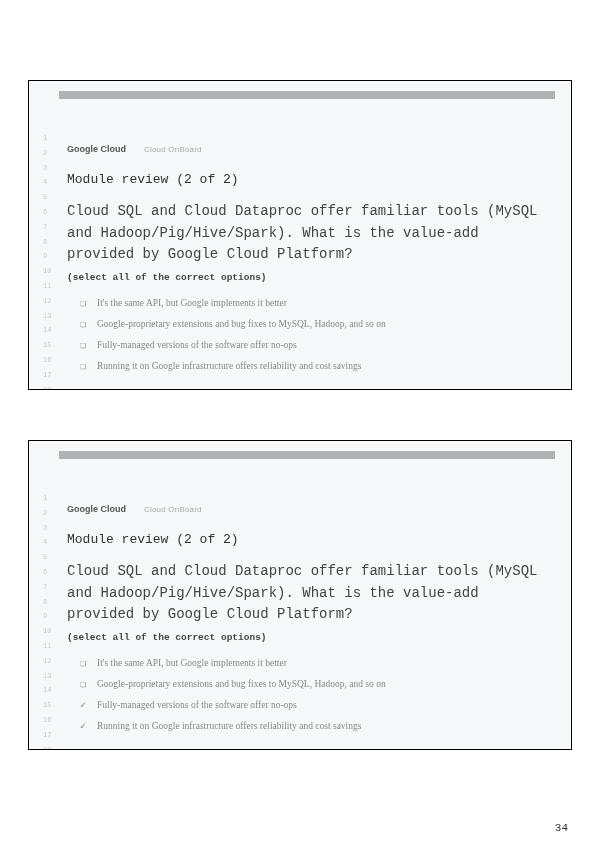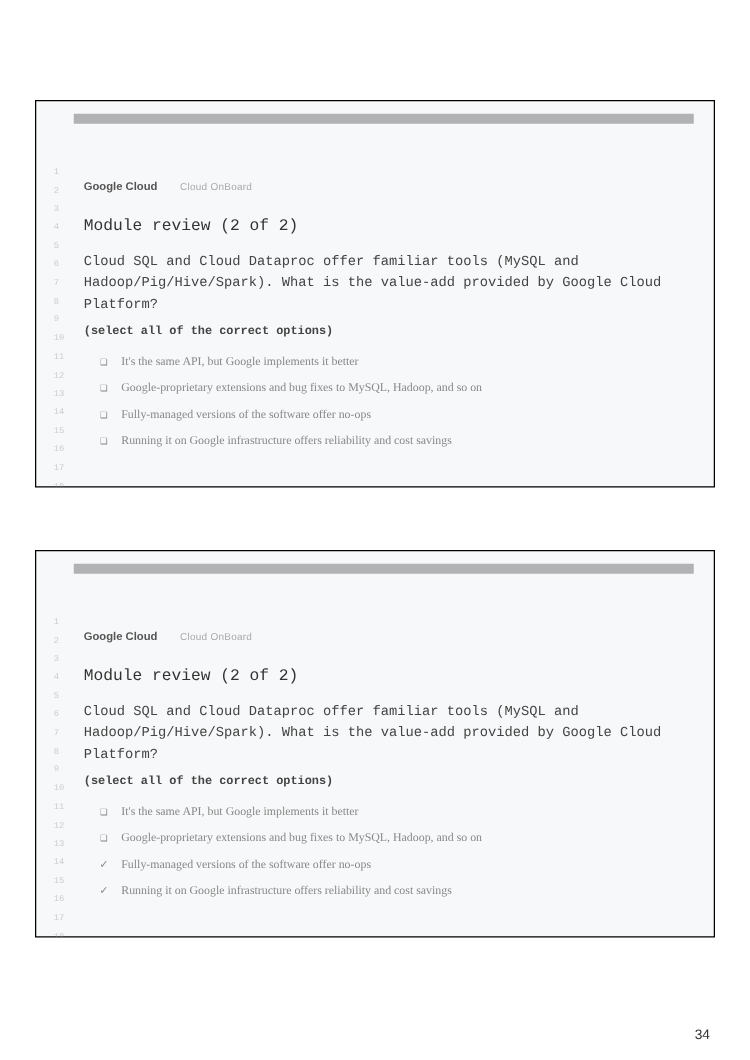--- a/index.html
+++ b/index.html
@@ -52,21 +52,21 @@
     }
     .slide-title {
       font-family: "Courier New", Courier, monospace;
       font-weight: 400;
       font-size: 13px;
       color: #333;
       margin: 6px 0 14px 38px;
     }
     .question-text {
       font-family: "Courier New", Courier, monospace;
-      font-size: 11px;
+      font-size: 14px;
       color: #444;
       margin: 0 20px 4px 38px;
       line-height: 1.55;
     }
     .instruction-text {
       font-family: "Courier New", Courier, monospace;
       font-size: 9.5px;
       font-weight: 700;
       color: #444;
       margin: 6px 20px 14px 38px;
@@ -106,21 +106,21 @@
       color: #ccc;
     }
     .line-numbers span {
       height: 14.8px;
       line-height: 14.8px;
     }
     .page-number {
       position: absolute;
       right: 32px;
       bottom: 14px;
-      font-family: Liberation Sans, sans-serif;
+      font-family: Liberation Mono, monospace;
       font-size: 11px;
       color: #333;
     }
   </style>
 </head>
 <body>
 
 <div class="page-container">
 
   <div class="slide-frame">

